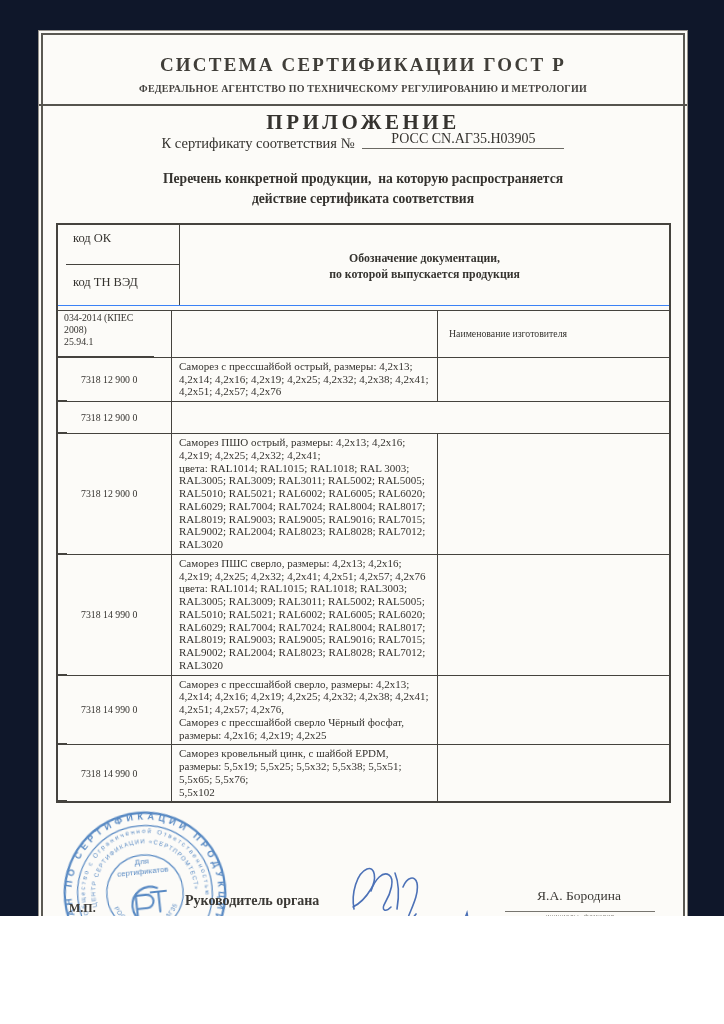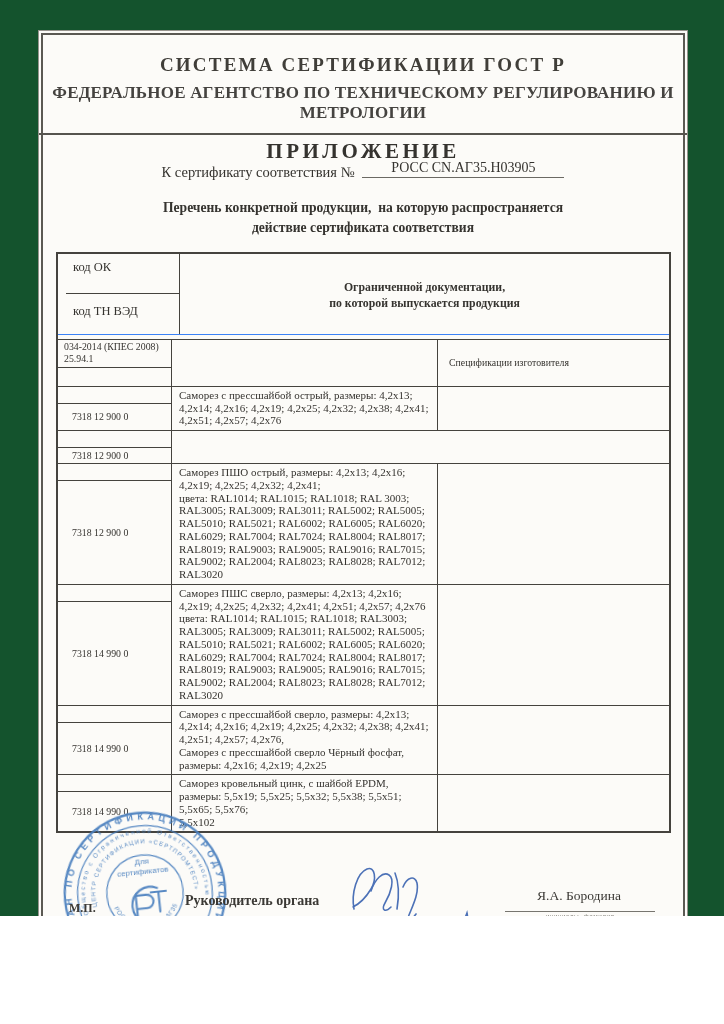--- a/index.html
+++ b/index.html
@@ -1,25 +1,25 @@
 <!DOCTYPE html>
 <html><head>
 <meta charset="utf-8">
 <style>
   html,body{margin:0;padding:0;}
-  .page{position:relative;width:724px;height:916px;background:#14532d;overflow:hidden;
+  .page{position:relative;width:724px;height:916px;background:#0f172a;overflow:hidden;
         font-family:"Liberation Serif","DejaVu Serif",serif;color:#35332f;}
   .frame{position:absolute;left:38px;top:30px;width:648px;height:955px;
          border:1px solid #97948e;background:#fcfbf8;}
   .frame-inner{position:absolute;inset:2px;border:2px solid #5b5953;pointer-events:none;}
   .content{position:absolute;inset:0;}
 
   .sys-title{margin-top:23px;text-align:center;font-size:19px;font-weight:bold;
              letter-spacing:2.2px;color:#403e39;}
-  .agency{margin-top:7px;text-align:center;font-size:17px;font-weight:bold;
+  .agency{margin-top:7px;text-align:center;font-size:10px;font-weight:bold;
           letter-spacing:.2px;color:#454340;}
   .rule{margin-top:10px;border-top:2px solid #56544e;}
 
   .form-no{margin-top:11px;margin-right:24px;text-align:right;}
   .no-sign{font-size:17px;font-weight:bold;color:#3c3a36;vertical-align:2px;}
   .no-digits{font-family:"DejaVu Sans Mono",monospace;font-size:21px;letter-spacing:1.5px;}
 
   .app-title{margin-top:4px;text-align:center;font-size:21px;font-weight:bold;letter-spacing:3.5px;}
   .cert-line{text-align:center;font-size:14.5px;}
   .cert-no{display:inline-block;position:relative;top:-5px;margin-left:8px;padding:0 16px 1px 16px;
@@ -34,21 +34,21 @@
   .h-top{height:33px;border-bottom:1px solid #45433e;padding:6px 4px 0 7px;font-size:12.5px;}
   .h-bot{height:30px;padding:10px 4px 0 7px;font-size:12.5px;}
   .hc2{width:252px;border-right:1px solid #45433e;flex-shrink:0;}
   .hc3{flex:1;}
   .h-main{height:100%;display:flex;align-items:center;justify-content:center;text-align:center;
           font-weight:bold;font-size:11.8px;line-height:1.35;white-space:pre-line;padding:2px 8px;}
 
   .t-row{display:flex;border-bottom:1px solid #45433e;}
   .t-body .t-row:last-child{border-bottom:none;}
   .t-body{border-top:1px solid #45433e;}
-  .r-c1{width:113px;border-right:1px solid #45433e;flex-shrink:0;display:flex;flex-direction:column;}
+  .r-c1{width:113px;border-right:1px solid #45433e;flex-shrink:0;display:flex;flex-direction:row;}
   .r-c1-top{min-height:13px;border-bottom:1px solid #45433e;padding:1px 3px 2px 6px;
             font-size:9.8px;line-height:1.25;white-space:pre-line;}
   .r-c1-bot{flex:1;display:flex;align-items:center;padding:2px 3px 2px 6px;font-size:9.8px;margin-left:8px;}
   .r-c2{width:252px;border-right:1px solid #45433e;flex-shrink:0;padding:2px 6px 3px 7px;
         font-size:11px;line-height:1.16;white-space:pre-line;}
   .r-c3{flex:1;display:flex;align-items:center;padding:2px 6px 2px 11px;font-size:9.8px;}
   .t-body .t-row:nth-child(1){min-height:46px;}
   .t-body .t-row:nth-child(2){min-height:33px;}
   .t-body .t-row:nth-child(3){min-height:31px;}
   .t-body .t-row:nth-child(4){min-height:105px;}
@@ -104,37 +104,37 @@
       <div class="subtitle">Перечень конкретной продукции,  на которую распространяется
 действие сертификата соответствия</div>
 
       <div class="tbl">
         <div class="t-head">
           <div class="hc1">
             <div class="h-top">код ОК</div>
             <div class="h-bot">код ТН ВЭД</div>
           </div>
           <div class="hc3">
-            <div class="h-main">Ограниченной документации,
+            <div class="h-main">Обозначение документации,
 по которой выпускается продукция</div>
           </div>
         </div>
         <div class="t-gap"></div>
         <div class="t-body">
             <div class="t-row">
     <div class="r-c1">
       <div class="r-c1-top">034-2014 (КПЕС 2008)
 25.94.1</div>
       <div class="r-c1-bot">
                   <span></span>
                 </div>
     </div>
     <div class="r-c2"></div>
     <div class="r-c3">
-                <span>Спецификации изготовителя</span>
+                <span>Наименование изготовителя</span>
               </div>
   </div>
             <div class="t-row">
     <div class="r-c1">
       <div class="r-c1-top"></div>
       <div class="r-c1-bot">
                   <span>7318 12 900 0</span>
                 </div>
     </div>
     <div class="r-c2">Саморез с прессшайбой острый, размеры: 4,2х13; 4,2х14; 4,2х16; 4,2х19; 4,2х25; 4,2х32; 4,2х38; 4,2х41; 4,2х51; 4,2х57; 4,2х76</div>

